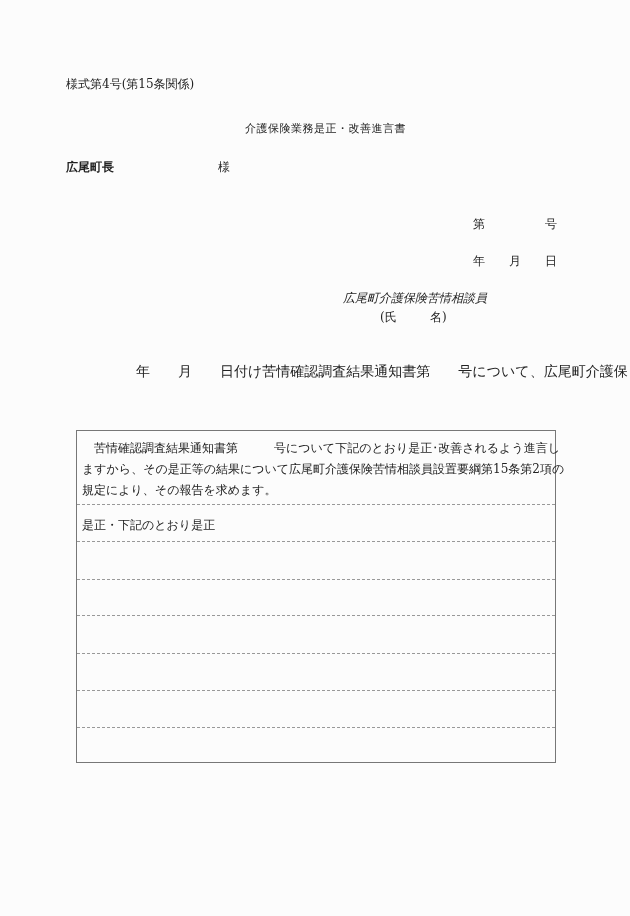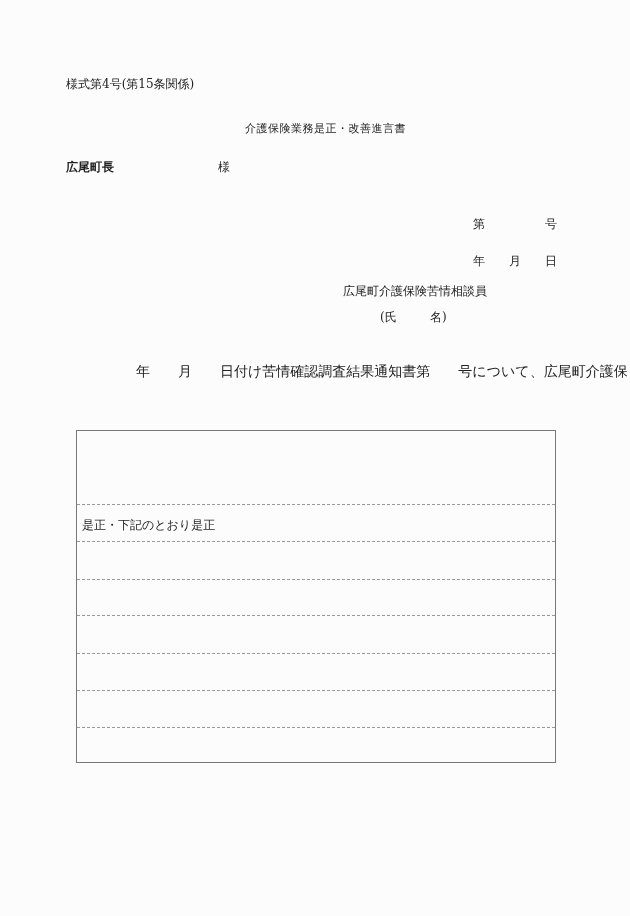--- a/index.html
+++ b/index.html
@@ -21,21 +21,21 @@
     .doc-title { left: 245px; top: 123px; font-size: 11px; letter-spacing: 0.5px; }
     .addressee { left: 66px; top: 161px; width: 170px; }
     .addressee .name { position: absolute; left: 0; top: 0; font-weight: bold; }
     .addressee .honorific { position: absolute; left: 152px; top: 0; }
 
     .ref-row { top: 218px; left: 473px; width: 90px; height: 14px; }
     .ref-row span { position: absolute; top: 0; }
     .date-row { top: 255px; left: 473px; width: 90px; height: 14px; }
     .date-row span { position: absolute; top: 0; }
 
-    .counselor-title { left: 343px; top: 285px; }
+    .counselor-title { left: 343px; top: 292px; font-style: italic; }
     .counselor-name { left: 380px; top: 311px; width: 80px; height: 14px; }
     .counselor-name span { position: absolute; top: 0; }
 
     .body-para {
       position: absolute;
       left: 66px;
       top: 362px;
       width: 492px;
       line-height: 19.5px;
       white-space: normal;
@@ -110,20 +110,25 @@
   <div class="abs counselor-name">
     <span style="left:0">(氏</span>
     <span style="left:50px">名)</span>
   </div>
 
   <div class="body-para">
     <span class="line">　　　　　年　　月　　日付け苦情確認調査結果通知書第　　号について、広尾町介護保</span>
   </div>
 
   <div class="box">
+    <div class="box-intro">
+      <span class="line">　苦情確認調査結果通知書第　　　号について下記のとおり是正･改善されるよう進言し</span>
+      <span class="line">ますから、その是正等の結果について広尾町介護保険苦情相談員設置要綱第15条第2項の</span>
+      <span class="line">規定により、その報告を求めます。</span>
+    </div>
 
     <div class="dash" style="top:73px"></div>
 
     <div class="section-label">是正・下記のとおり是正</div>
 
     <div class="dash" style="top:110px"></div>
 
     <div class="entry-row" style="top:111px;height:37px"></div>
     <div class="dash" style="top:148px"></div>
 

